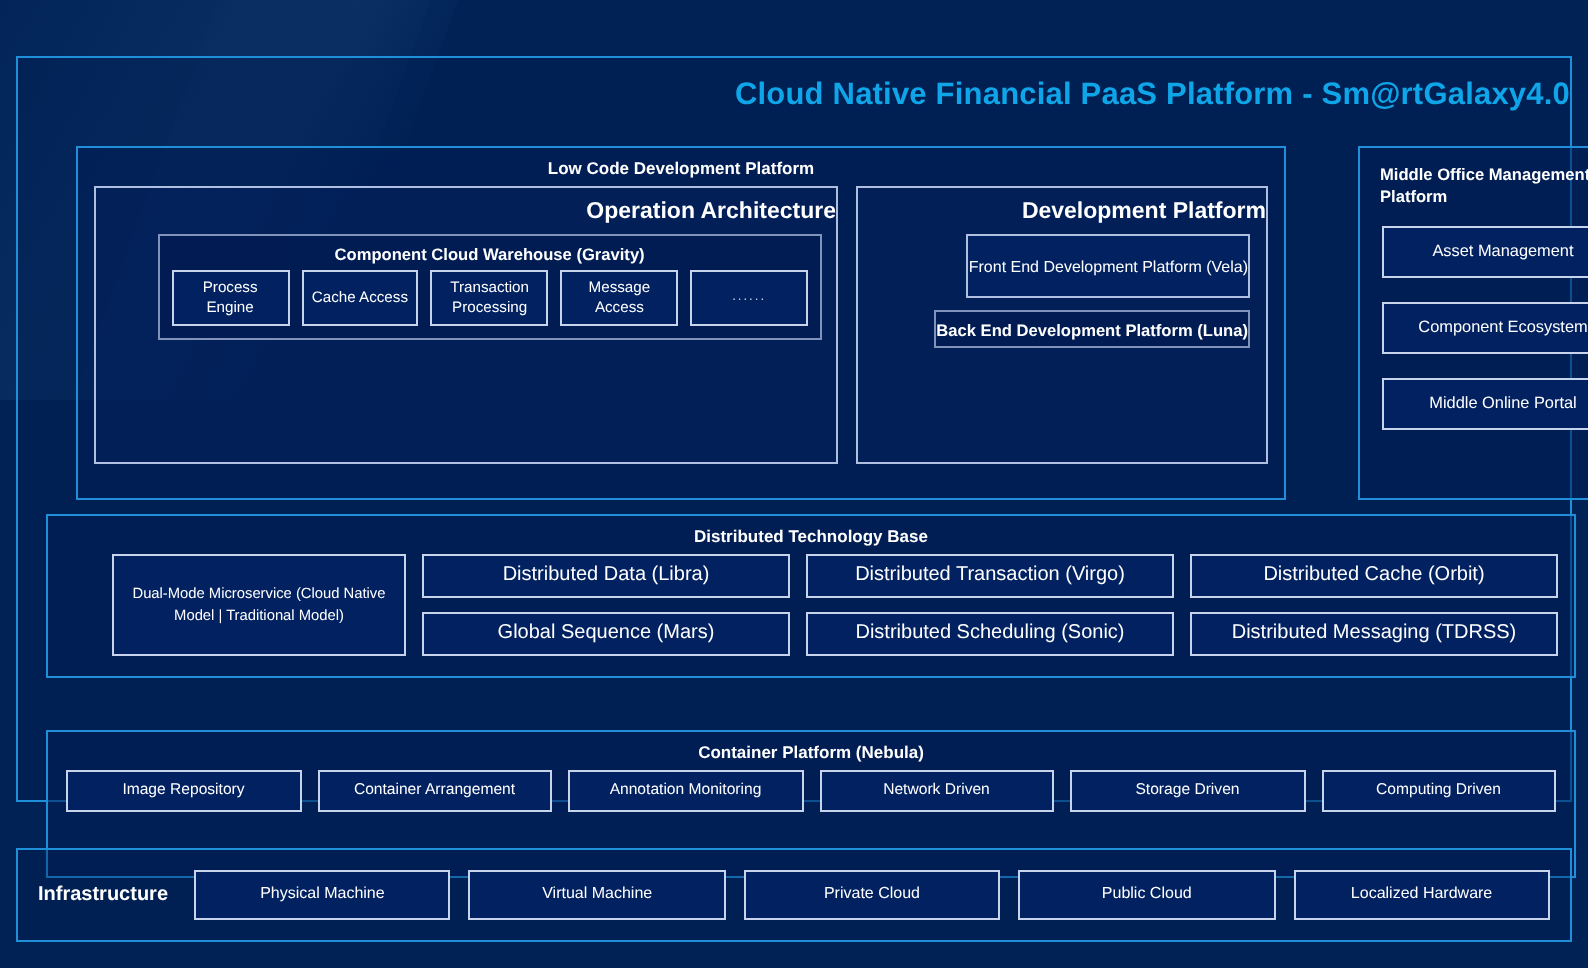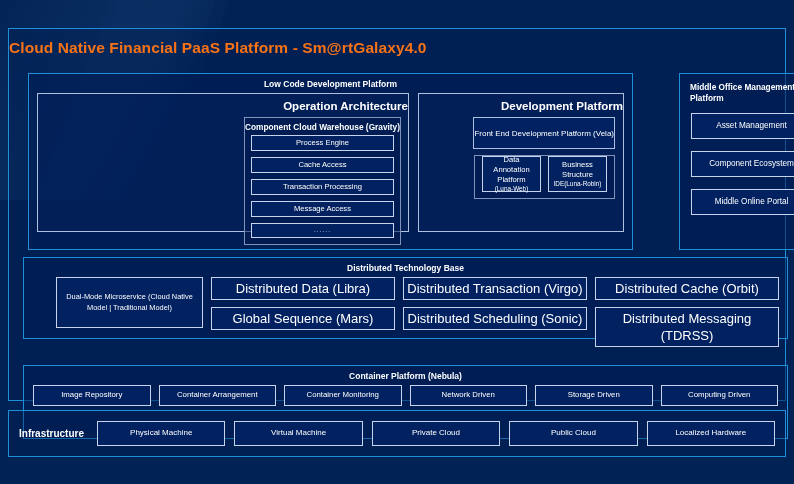--- a/index.html
+++ b/index.html
@@ -43,26 +43,26 @@
     position: absolute;
     left: 8px;
     top: 28px;
     width: 778px;
     height: 373px;
     border: 1.5px solid #1e8fd8;
     box-sizing: border-box;
     background: rgba(0, 28, 80, 0.35);
   }
   .platform-title {
-    text-align: left;
+    text-align: right;
     font-size: 15.5px;
     font-weight: bold;
     letter-spacing: 0.1px;
     padding-top: 10px;
-    color: #f97316;
+    color: #0ea5e9;
   }
 
   
   .panel {
     border: 1.3px solid #1e8fd8;
     box-sizing: border-box;
     background: rgba(0, 30, 86, 0.55);
   }
   .panel-title {
     text-align: center;
@@ -106,41 +106,40 @@
     font-size: 6.6px;
     line-height: 1.32;
     padding: 2px 3px;
   }
   .chip.md { font-size: 7.6px; }
   .chip.dim { color: #c8d6ef; letter-spacing: 1px; }
 
   
   .lowcode {
     position: absolute;
-    left: 19px;
+    left: 29px;
     top: 44px;
     width: 605px;
     height: 177px;
   }
   .lc-inner {
     display: flex;
     gap: 9px;
     padding: 0 8px 8px 8px;
     height: 147px;
     box-sizing: border-box;
   }
   .op-arch { flex: 0 0 372px; display: flex; flex-direction: column; }
   .dev-plat { flex: 1 1 auto; display: flex; flex-direction: column; }
 
   .framework-box { margin: 0 7px 6px 7px; }
   .fw-chips {
     display: flex;
     gap: 6px;
     padding: 0 6px 6px 6px;
-    flex-direction: column;
   }
   .fw-chips > .chip { flex: 1 1 0; height: 28px; }
 
   
   .fe-box {
     margin: 0 8px 6px 8px;
     height: 32px;
     border: 1.1px solid #aebfe0;
     box-sizing: border-box;
     background: #012160;
@@ -202,42 +201,42 @@
     box-sizing: border-box;
   }
   .dtb-left { flex: 0 0 171px; }
   .dtb-left .chip { height: 100%; font-size: 7.4px; line-height: 1.4; flex-direction: column; margin-left: 24px; }
   .dtb-col {
     flex: 1 1 0;
     display: flex;
     flex-direction: column;
     gap: 7px;
   }
-  .dtb-col > .chip { flex: 1 1 0; font-size: 13px; }
+  .dtb-col > .chip { flex: 1 1 0; font-size: 10px; }
 
   
   .cplat {
     position: absolute;
     left: 14px;
     top: 336px;
     width: 765px;
     height: 74px;
   }
   .cplat-row {
     display: flex;
     gap: 8px;
     padding: 0 9px 8px 9px;
   }
   .cplat-row > .chip { flex: 1 1 0; height: 21px; font-size: 7.8px; }
 
   
   .infra {
     position: absolute;
     left: 8px;
-    top: 410px;
+    top: 424px;
     width: 778px;
     height: 47px;
     border: 1.5px solid #1e8fd8;
     box-sizing: border-box;
     background: rgba(0, 28, 80, 0.35);
     display: flex;
     align-items: center;
     padding: 0 10px;
     gap: 9px;
   }
@@ -282,36 +281,21 @@
             </div>
           </div>
         </div>
 
         <div class="sub-panel dev-plat">
           <div class="sub-title">Development Platform</div>
 
           <div class="fe-box">Front End Development Platform (Vela)</div>
 
           <div class="group be-box">
-            <div class="be-chips">
-              <div class="chip">
-                <div>
-                  <div class="l1">Data Annotation</div>
-                  <div class="l2">Platform</div>
-                  <div class="l3">(Luna-Web)</div>
-                </div>
-              </div>
-              <div class="chip">
-                <div>
-                  <div class="l1">Business</div>
-                  <div class="l2">Structure</div>
-                  <div class="l3">IDE(Luna-Robin)</div>
-                </div>
-              </div>
-            </div>
+            <div class="group-title">Back End Development Platform (Luna)</div>
           </div>
         </div>
 
       </div>
     </div>
 
     <div class="panel middle-office">
       <div class="mo-title">Middle Office Management Platform</div>
       <div class="mo-list">
         <div class="chip">Asset Management</div>
@@ -339,21 +323,21 @@
           <div class="chip">Distributed Messaging (TDRSS)</div>
         </div>
       </div>
     </div>
 
     <div class="panel cplat">
       <div class="panel-title">Container Platform (Nebula)</div>
       <div class="cplat-row">
         <div class="chip">Image Repository</div>
         <div class="chip">Container Arrangement</div>
-        <div class="chip">Container Monitoring</div>
+        <div class="chip">Annotation Monitoring</div>
         <div class="chip">Network Driven</div>
         <div class="chip">Storage Driven</div>
         <div class="chip">Computing Driven</div>
       </div>
     </div>
 
   </div>
 
   <div class="infra">
     <div class="infra-label">Infrastructure</div>

